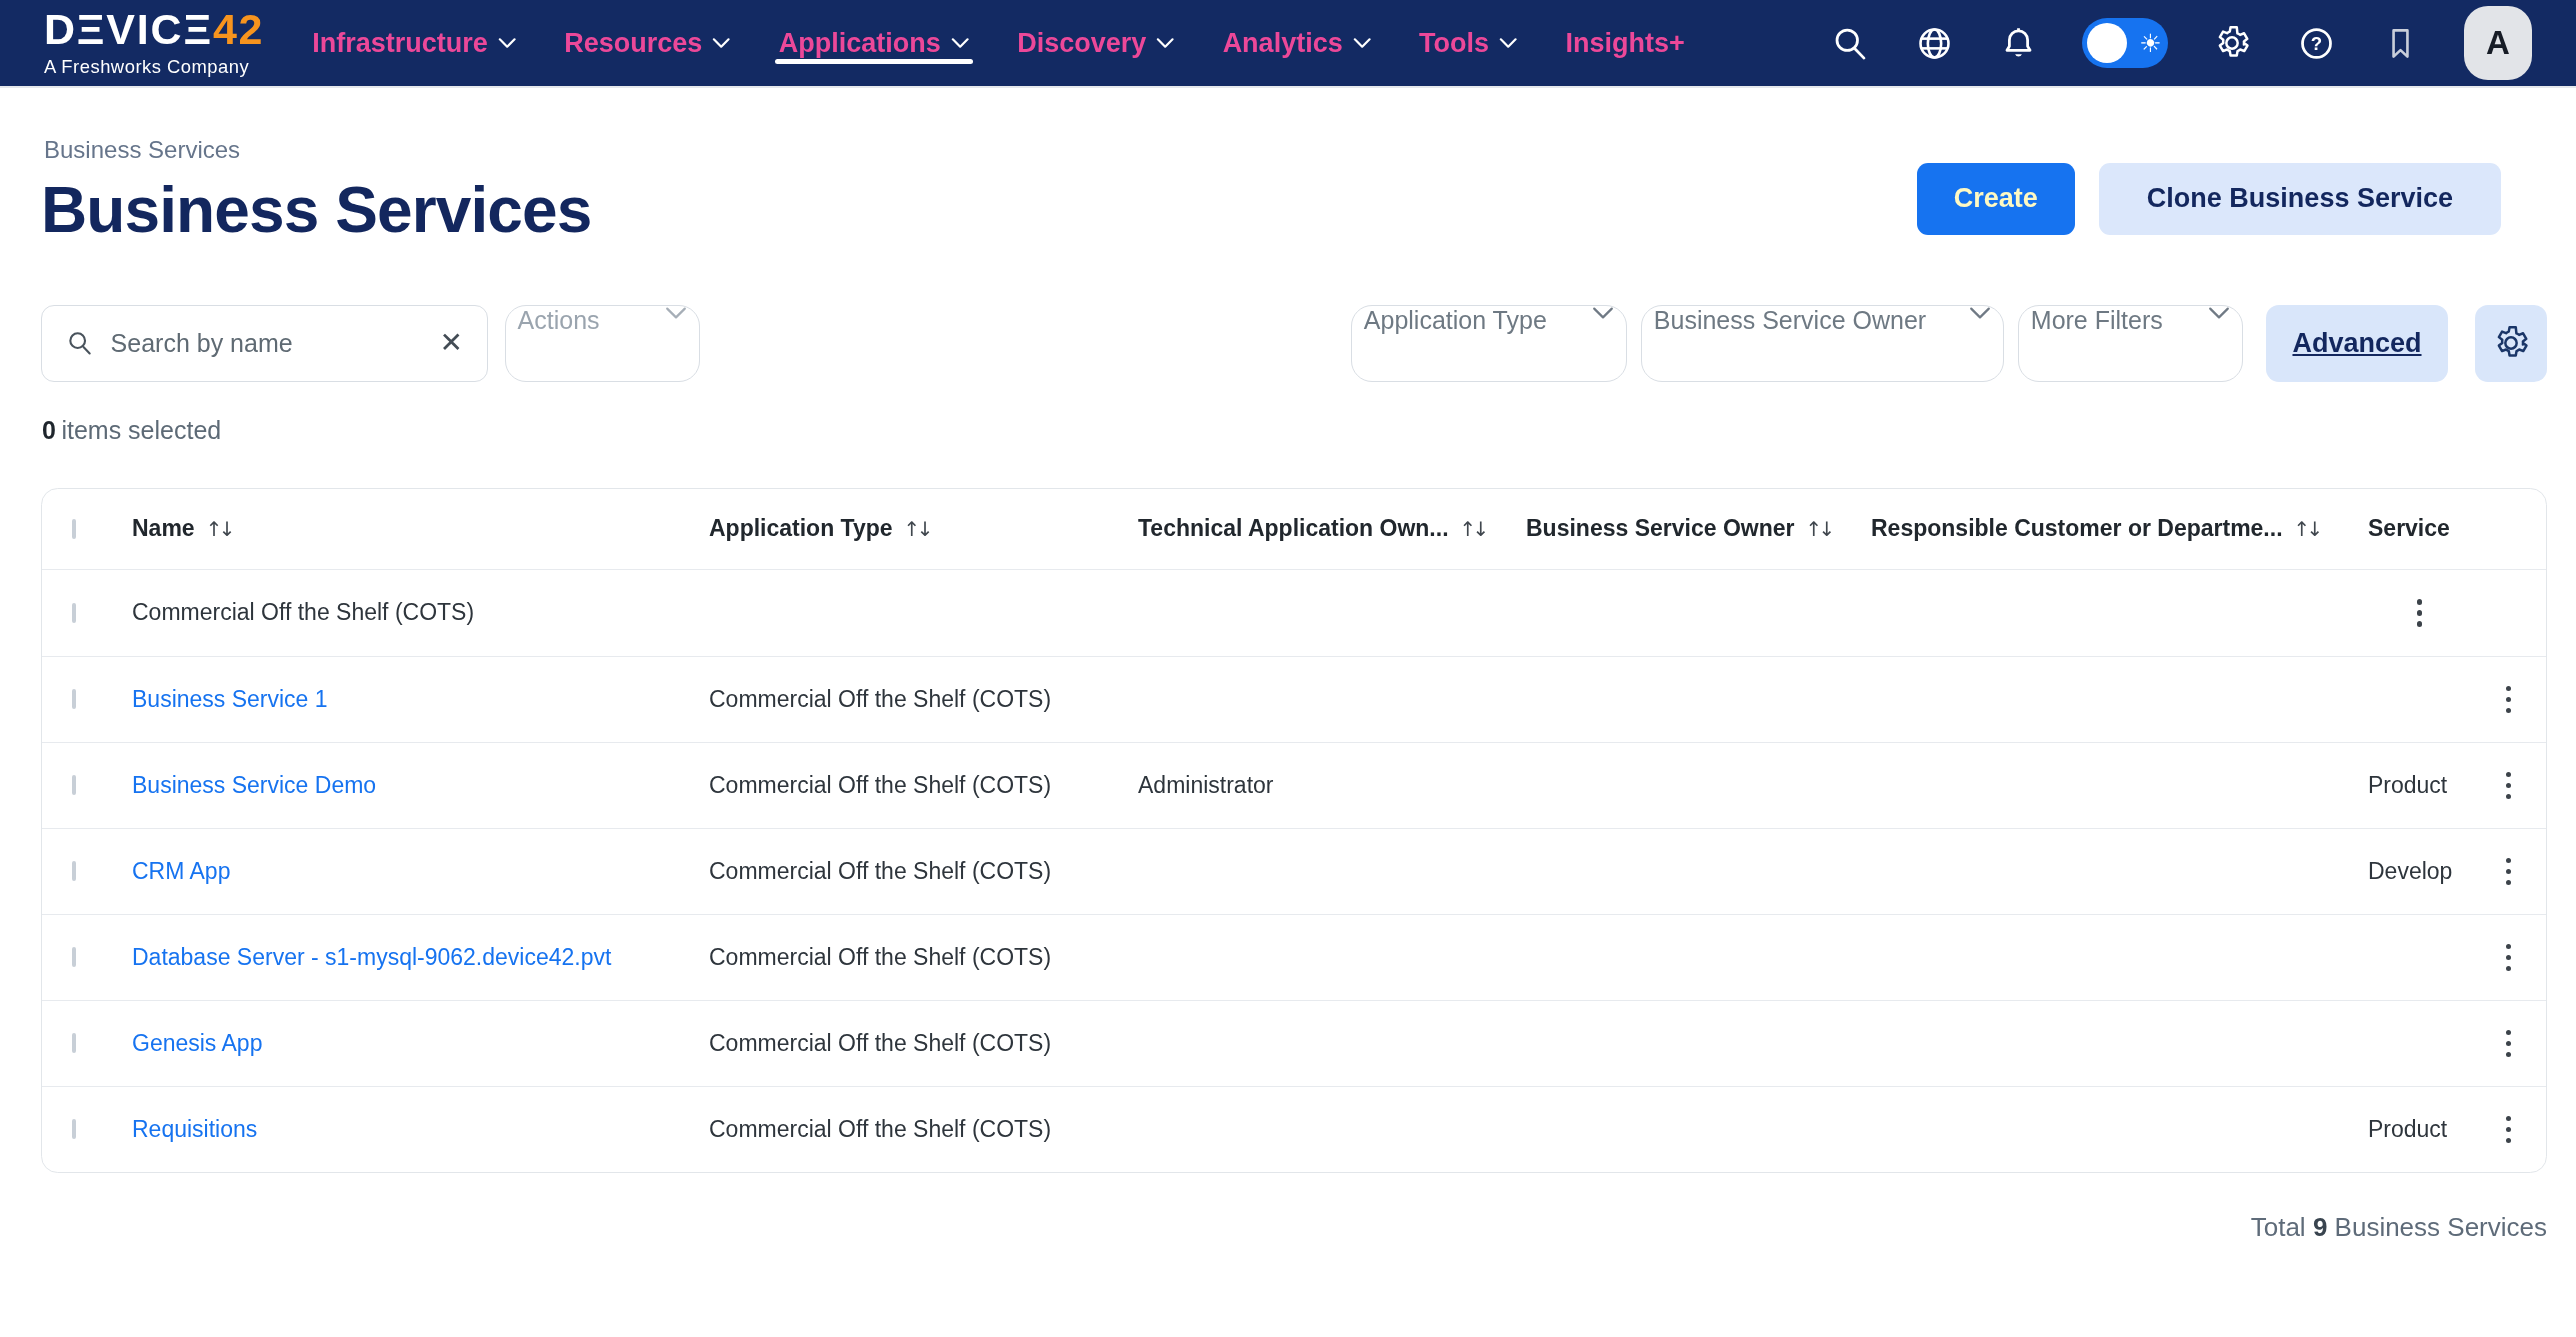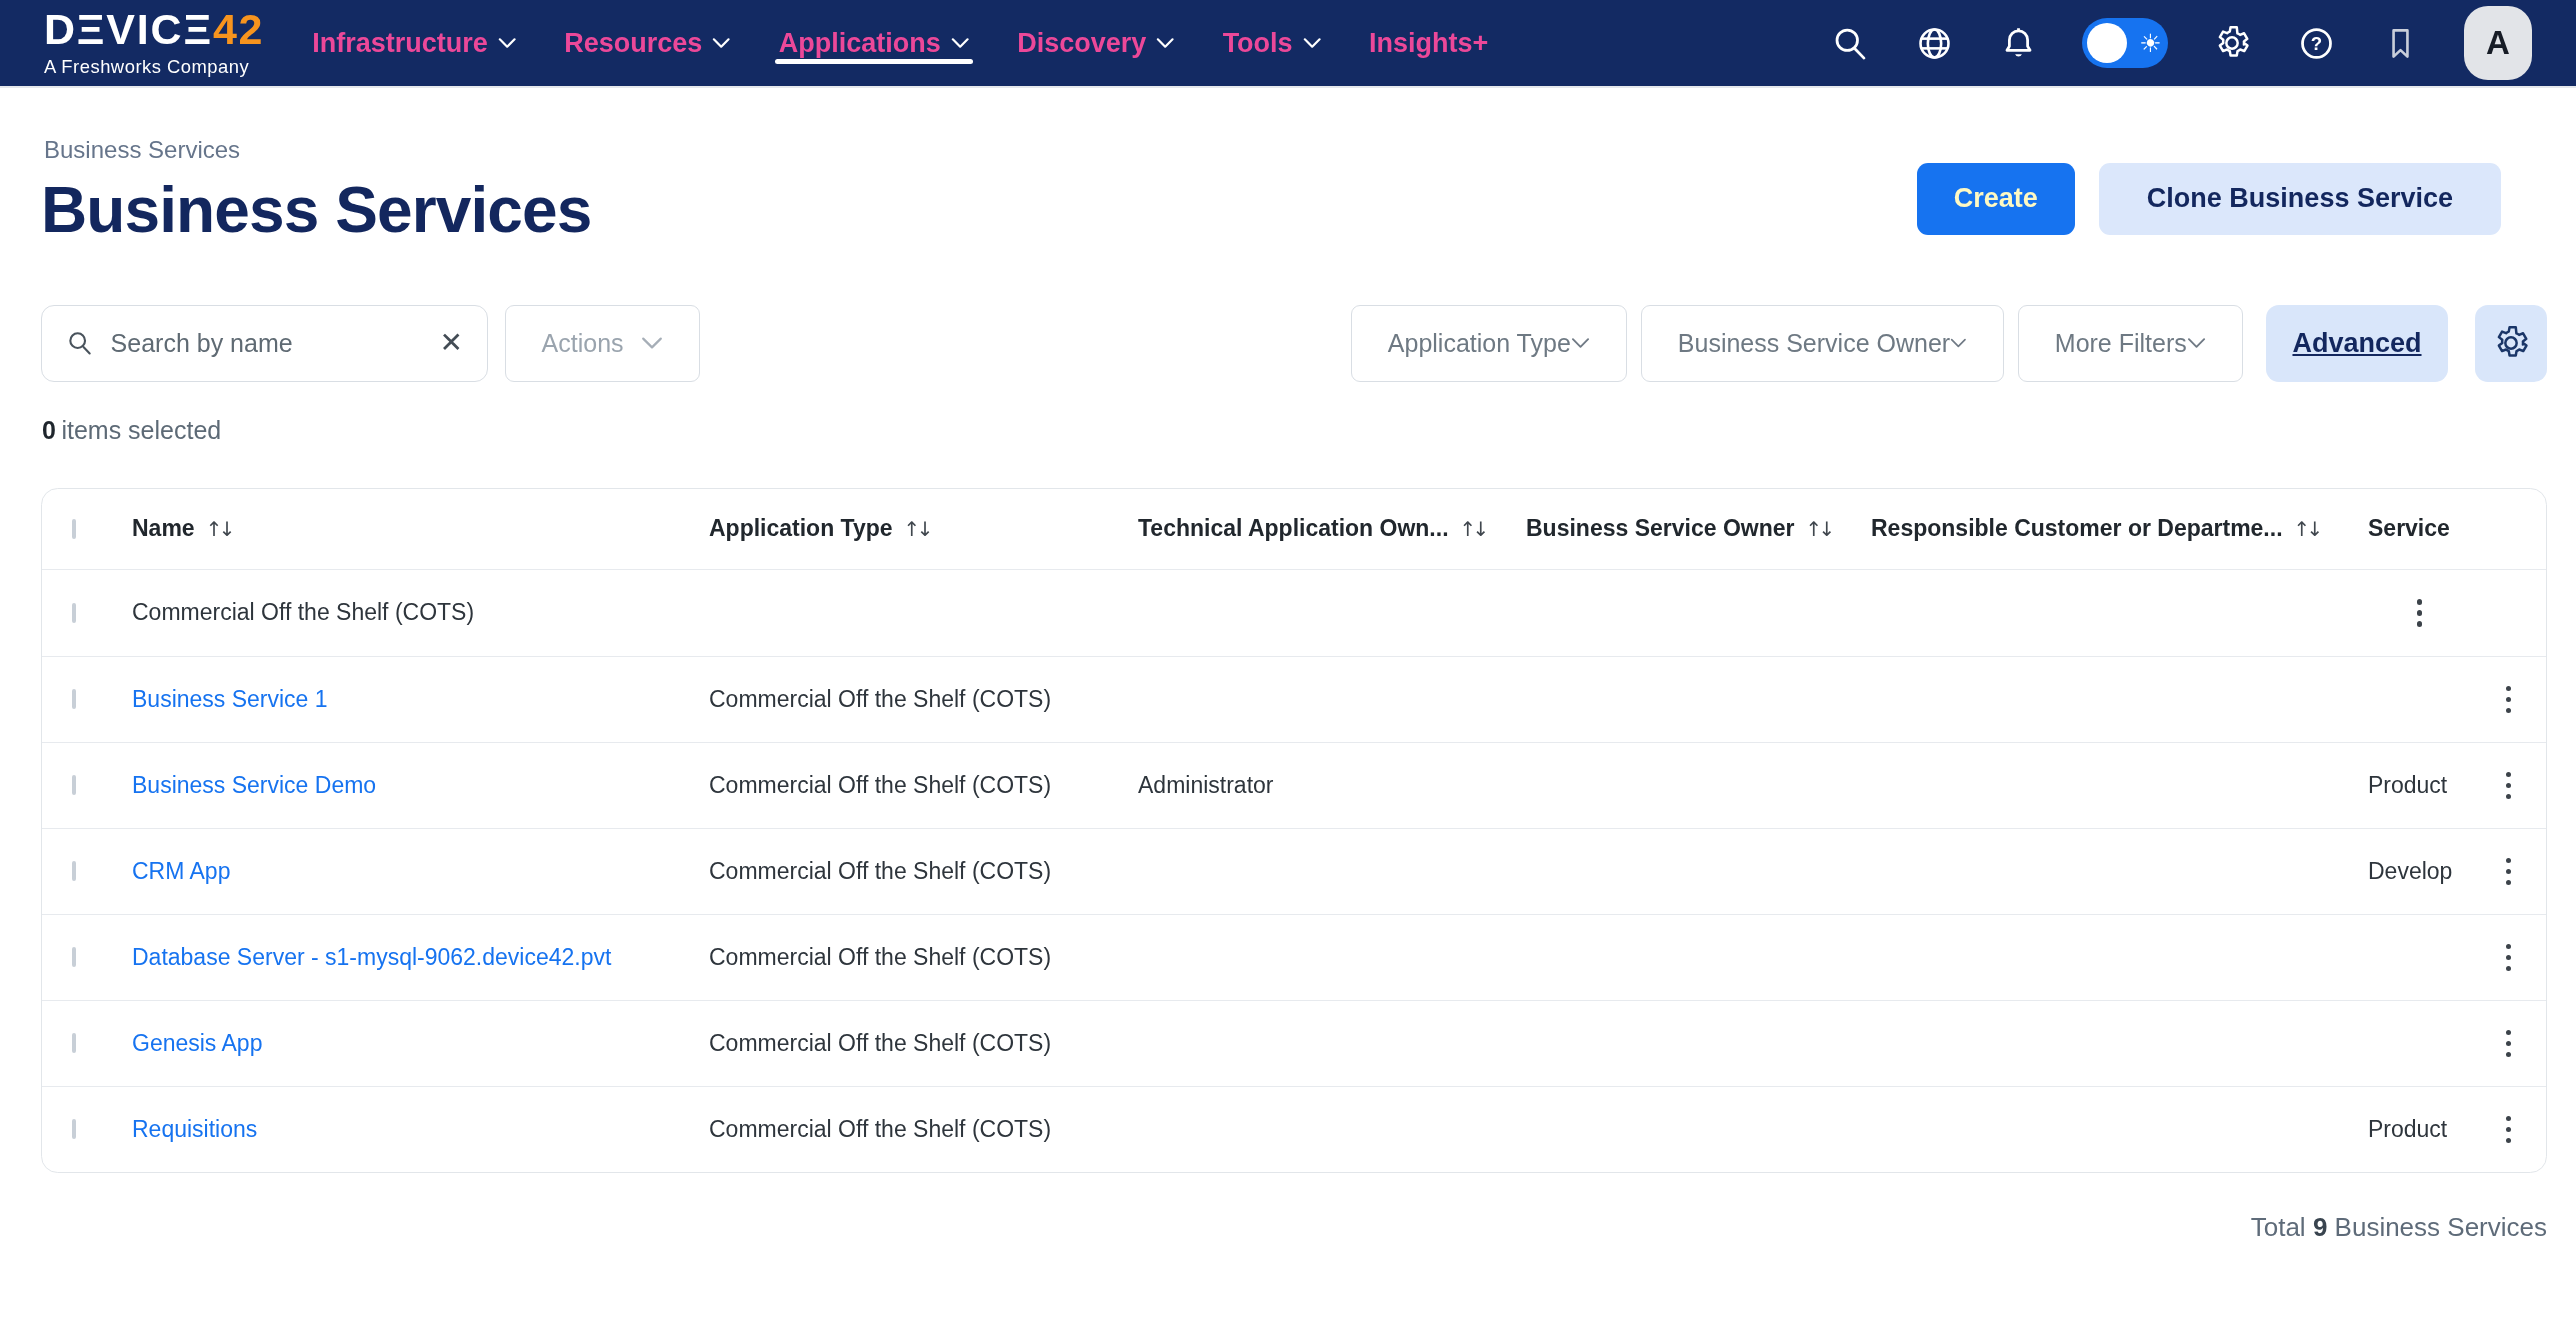--- a/index.html
+++ b/index.html
@@ -55,22 +55,22 @@
   .filter-row { position:absolute; top:217px; left:41px; right:29px;
     display:flex; align-items:center; }
   .search-box { width:447px; height:77px; border:1.8px solid #D9DEE4; border-radius:13px;
     display:flex; align-items:center; padding:0 24px; gap:16.6px; background:#fff; }
   .search-box input { flex:1; border:none; outline:none; font-size:25px; color:#39424A;
     font-family:inherit; min-width:0; background:transparent; }
   .search-box input::placeholder { color:#5F6A73; }
   .clear-x { font-size:28px; color:#434C55; cursor:pointer; line-height:1;
     font-family:"DejaVu Sans", sans-serif; }
 
-  .dd { height:77px; border:1.8px solid #D9DEE4; border-radius:9px; background:#fff;
-    display:flex; align-items:center; justify-content:space-between; padding:0 36px;
+  .dd { height:77px; border:1.8px solid #D9DEE4; border-radius:21px; background:#fff;
+    display:flex; align-items:flex-start; justify-content:space-between; padding:0 12px;
     font-size:25px; color:#6E7983; cursor:pointer; white-space:nowrap; }
   .dd-actions { margin-left:16.6px; width:195px; color:#9AA4AE; }
   .filter-right { margin-left:auto; display:flex; align-items:center; gap:14px; }
   .dd-apptype { width:276px; }
   .dd-bso { width:363px; }
   .dd-more { width:225px; }
   .btn-advanced { width:182px; height:77px; background:#D9E6FA; border-radius:13px;
     color:#13275E; font-weight:bold; font-size:27px; display:flex; align-items:center;
     justify-content:center; cursor:pointer; margin-left:9.2px;text-decoration:underline; }
   .gear-btn { width:72px; height:77px; background:#D9E6FA; border-radius:13px;
@@ -132,20 +132,26 @@
           <path d="M2 2l8 8 8-8" fill="none" stroke="#ffffff" stroke-width="2.4" stroke-linecap="round" stroke-linejoin="round"></path>
         </svg>
       </div>
       <div class="nav-item">
         <span>Discovery</span>
         <svg width="18.4" height="12" viewBox="0 0 20 12">
           <path d="M2 2l8 8 8-8" fill="none" stroke="#ffffff" stroke-width="2.4" stroke-linecap="round" stroke-linejoin="round"></path>
         </svg>
       </div>
       <div class="nav-item">
+        <span>Analytics</span>
+        <svg width="18.4" height="12" viewBox="0 0 20 12">
+          <path d="M2 2l8 8 8-8" fill="none" stroke="#ffffff" stroke-width="2.4" stroke-linecap="round" stroke-linejoin="round"></path>
+        </svg>
+      </div>
+      <div class="nav-item">
         <span>Tools</span>
         <svg width="18.4" height="12" viewBox="0 0 20 12">
           <path d="M2 2l8 8 8-8" fill="none" stroke="#ffffff" stroke-width="2.4" stroke-linecap="round" stroke-linejoin="round"></path>
         </svg>
       </div>
       <div class="nav-item">
         <span>Insights+</span>
       </div>
     </nav>
 

